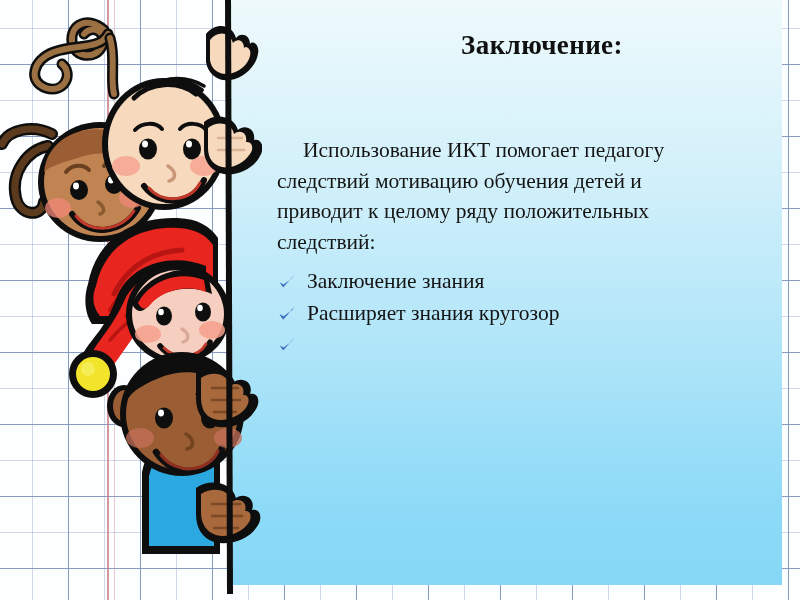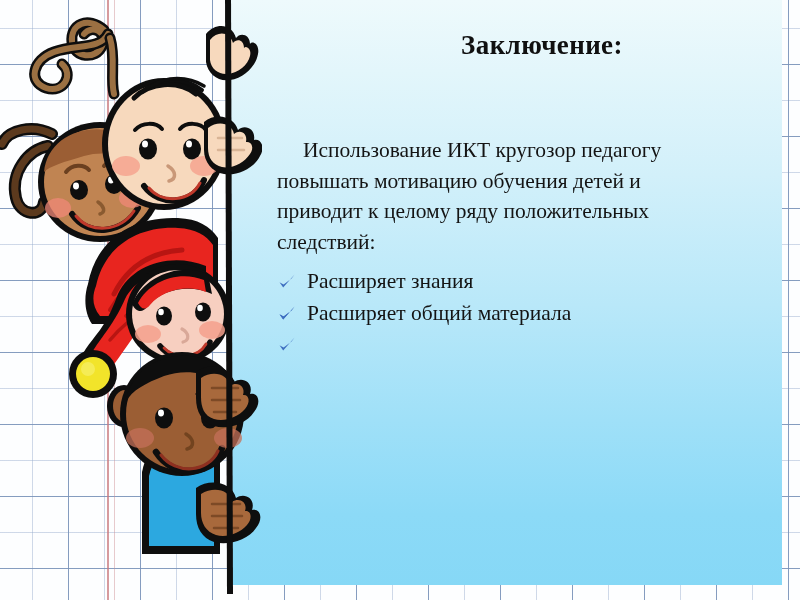--- a/index.html
+++ b/index.html
@@ -143,48 +143,48 @@
   <div id="grid-paper"></div>
   <div id="grid-margin-line"></div>
   <div id="grid-margin-line-2"></div>
 
   <div id="content-panel">
 
     <div id="panel-title">Заключение:</div>
 
     <div id="panel-body">
 
-      <p id="intro-paragraph">Использование ИКТ кругозор педагогу повышать мотивацию обучения детей и приводит к целому ряду положительных следствий:</p>
+      <p id="intro-paragraph">Использование ИКТ помогает педагогу следствий мотивацию обучения детей и приводит к целому ряду положительных следствий:</p>
 
       <ul id="benefit-list">
 
         <li>
           <span class="check-icon">
             <svg viewBox="0 0 20 20" width="20" height="20">
               <path d="M2.5 10.2 L6.2 15.4 L17.5 2.6 L14.6 6.4 L6.6 12.4 Z" fill="#3f6fc0"></path>
             </svg>
           </span>
-          <span>Расширяет знания</span>
+          <span>Заключение знания</span>
         </li>
 
         <li>
           <span class="check-icon">
             <svg viewBox="0 0 20 20" width="20" height="20">
               <path d="M2.5 10.2 L6.2 15.4 L17.5 2.6 L14.6 6.4 L6.6 12.4 Z" fill="#3f6fc0"></path>
             </svg>
           </span>
         </li>
 
         <li>
           <span class="check-icon">
             <svg viewBox="0 0 20 20" width="20" height="20">
               <path d="M2.5 10.2 L6.2 15.4 L17.5 2.6 L14.6 6.4 L6.6 12.4 Z" fill="#3f6fc0"></path>
             </svg>
           </span>
-          <span>Расширяет общий материала</span>
+          <span>Расширяет знания кругозор</span>
         </li>
 
         <li>
           <span class="check-icon">
             <svg viewBox="0 0 20 20" width="20" height="20">
               <path d="M2.5 10.2 L6.2 15.4 L17.5 2.6 L14.6 6.4 L6.6 12.4 Z" fill="#3f6fc0"></path>
             </svg>
           </span>
         </li>
 

